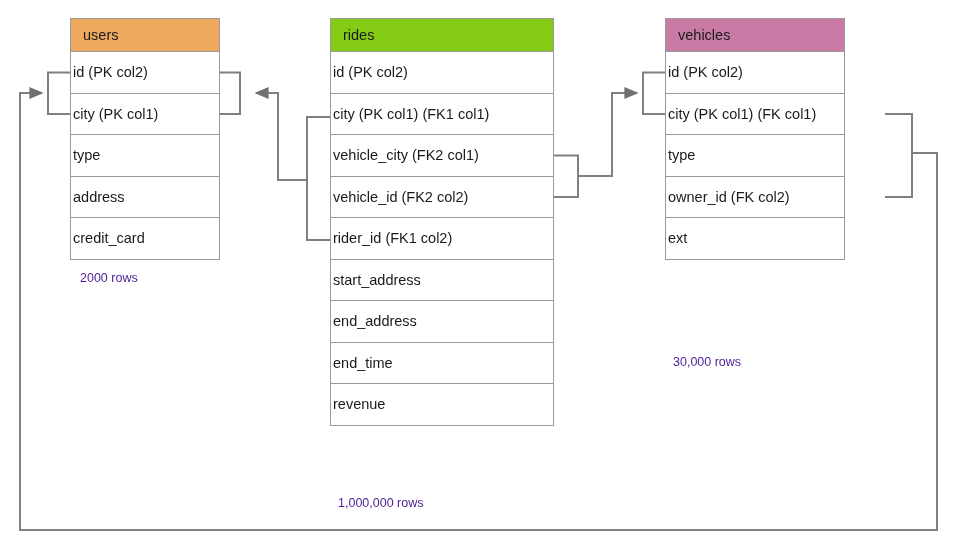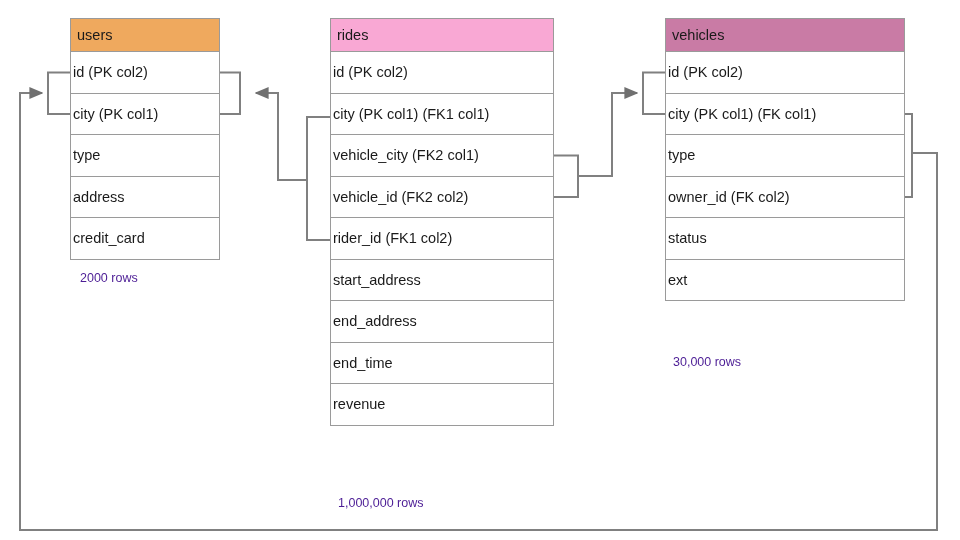--- a/index.html
+++ b/index.html
@@ -1,19 +1,19 @@
 <!DOCTYPE html>
 <html><head>
 <meta charset="utf-8">
 <style>
   html,body{margin:0;padding:0;}
   body{width:960px;height:540px;background:#ffffff;font-family:"Liberation Sans",sans-serif;overflow:hidden;position:relative;}
   #stage{position:absolute;left:0;top:0;width:960px;height:540px;}
   .table{position:absolute;box-sizing:border-box;}
-  .tbl-hdr{box-sizing:border-box;border:1px solid #9a9a9a;height:34px;line-height:32px;padding:0 6px;font-size:14.5px;color:#1a1a1a;}
+  .tbl-hdr{box-sizing:border-box;border:1px solid #9a9a9a;height:34px;line-height:32px;padding:0 12px;font-size:14.5px;color:#1a1a1a;}
   .tbl-row{box-sizing:border-box;border:1px solid #9a9a9a;border-top:none;height:41.5px;line-height:40px;padding:0 2px;font-size:14.5px;color:#1a1a1a;background:#ffffff;white-space:nowrap;}
   .rowcount{position:absolute;font-size:12.5px;color:#4c1d95;white-space:nowrap;}
   #wires{position:absolute;left:0;top:0;width:960px;height:540px;pointer-events:none;}
 </style>
 </head>
 <body>
 
 <div id="stage">
 
   <svg id="wires" viewBox="0 0 960 540" width="960" height="540">
@@ -64,21 +64,21 @@
     <div class="tbl-row">
       <span>address</span>
     </div>
     <div class="tbl-row">
       <span>credit_card</span>
     </div>
   </div>
   <div class="rowcount" style="left:80px;top:271px;">2000 rows</div>
 
   <div class="table" style="left:330px;top:18px;width:224px;">
-    <div class="tbl-hdr" style="background:#f9a8d4;">
+    <div class="tbl-hdr" style="background:#84cc16;">
       <span>rides</span>
     </div>
     <div class="tbl-row">
       <span>id (PK col2)</span>
     </div>
     <div class="tbl-row">
       <span>city (PK col1) (FK1 col1)</span>
     </div>
     <div class="tbl-row">
       <span>vehicle_city (FK2 col1)</span>
@@ -97,38 +97,35 @@
     </div>
     <div class="tbl-row">
       <span>end_time</span>
     </div>
     <div class="tbl-row">
       <span>revenue</span>
     </div>
   </div>
   <div class="rowcount" style="left:338px;top:496px;">1,000,000 rows</div>
 
-  <div class="table" style="left:665px;top:18px;width:240px;">
+  <div class="table" style="left:665px;top:18px;width:180px;">
     <div class="tbl-hdr" style="background:#c97ba5;">
       <span>vehicles</span>
     </div>
     <div class="tbl-row">
       <span>id (PK col2)</span>
     </div>
     <div class="tbl-row">
       <span>city (PK col1) (FK col1)</span>
     </div>
     <div class="tbl-row">
       <span>type</span>
     </div>
     <div class="tbl-row">
       <span>owner_id (FK col2)</span>
     </div>
     <div class="tbl-row">
-      <span>status</span>
-    </div>
-    <div class="tbl-row">
       <span>ext</span>
     </div>
   </div>
   <div class="rowcount" style="left:673px;top:355px;">30,000 rows</div>
 
 </div>
 
 </body></html>

